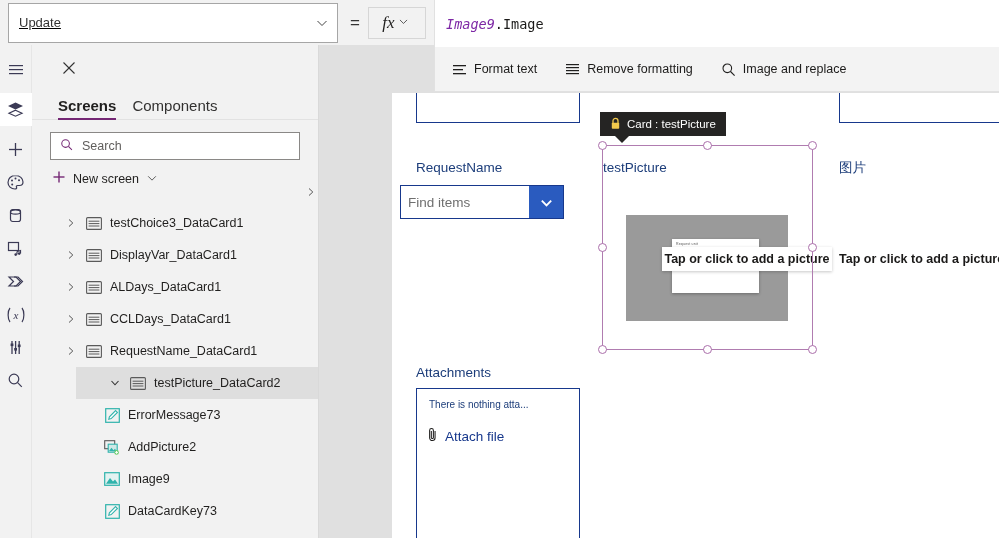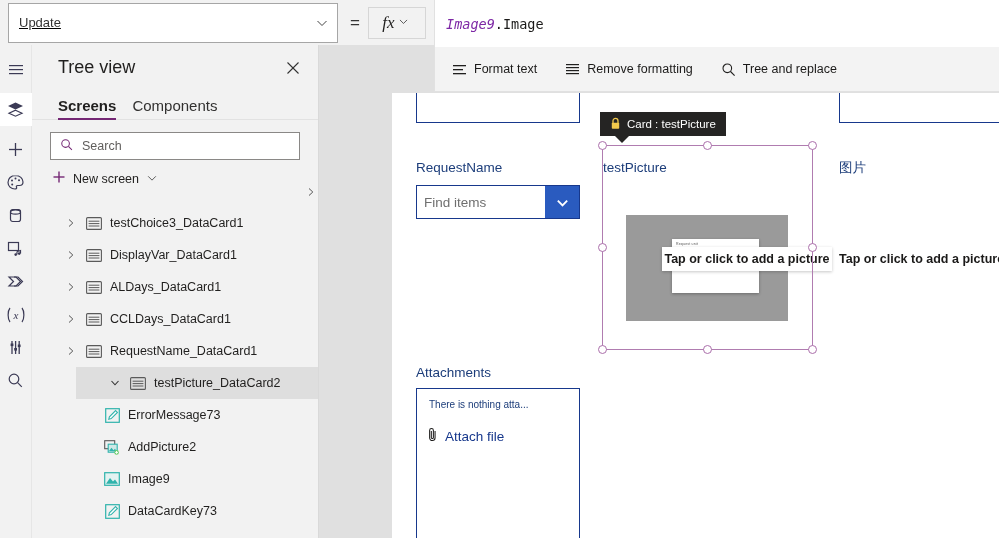--- a/index.html
+++ b/index.html
@@ -340,21 +340,21 @@
         </span>
         <span>Remove formatting</span>
       </div>
       <div class="ftool">
         <span>
           <svg width="15" height="15" viewBox="0 0 15 15">
             <circle cx="6.3" cy="6.3" r="4.3" fill="none" stroke="#201f1e" stroke-width="1.1"></circle>
             <line x1="9.5" y1="9.5" x2="13.6" y2="13.6" stroke="#201f1e" stroke-width="1.1"></line>
           </svg>
         </span>
-        <span>Tree and replace</span>
+        <span>Image and replace</span>
       </div>
     </div>
   </div>
 
   <div class="rail">
     <div class="rail-btn">
       <svg width="18" height="18" viewBox="0 0 18 18">
         <rect x="2" y="4" width="14" height="1.2" fill="#3b3a55"></rect>
         <rect x="2" y="8" width="14" height="1.2" fill="#3b3a55"></rect>
         <rect x="2" y="12" width="14" height="1.2" fill="#3b3a55"></rect>
@@ -424,21 +424,20 @@
     <div class="rail-btn">
       <svg width="19" height="19" viewBox="0 0 19 19">
         <circle cx="8" cy="8" r="4.8" fill="none" stroke="#3b3a55" stroke-width="1.2"></circle>
         <line x1="11.6" y1="11.6" x2="15.8" y2="15.8" stroke="#3b3a55" stroke-width="1.2"></line>
       </svg>
     </div>
   </div>
 
   <div class="tree-panel">
     <div class="tree-head">
-      <span class="title">Tree view</span>
       <span class="close-x">
         <svg width="14" height="14" viewBox="0 0 14 14">
           <line x1="1.5" y1="1.5" x2="12.5" y2="12.5" stroke="#333" stroke-width="1.1"></line>
           <line x1="12.5" y1="1.5" x2="1.5" y2="12.5" stroke="#333" stroke-width="1.1"></line>
         </svg>
       </span>
     </div>
 
     <div class="tree-tabs">
       <div class="tree-tab active">Screens</div>
@@ -632,21 +631,21 @@
       </div>
   </div>
 
   <div class="canvas-backdrop"></div>
 
   <div class="canvas-white">
 
     <div class="c-input-stub" style="left:24px; top:-18px; width:164px; height:48px;"></div>
 
     <div class="c-label" style="left:24px; top:67px;">RequestName</div>
-    <div class="c-combo" style="left:24px; top:92px; width:164px; height:34px;">
+    <div class="c-combo" style="left:8px; top:92px; width:164px; height:34px;">
       <span class="ph">Find items</span>
       <span class="arrow">
         <svg width="15" height="15" viewBox="0 0 16 16">
             <path d="M3 6 L8 11 L13 6" fill="none" stroke="#ffffff" stroke-width="2"></path>
           </svg>
       </span>
     </div>
 
     <div class="c-label" style="left:24px; top:272px;">Attachments</div>
     <div class="attach-box" style="left:24px; top:295px; width:164px; height:152px;">

